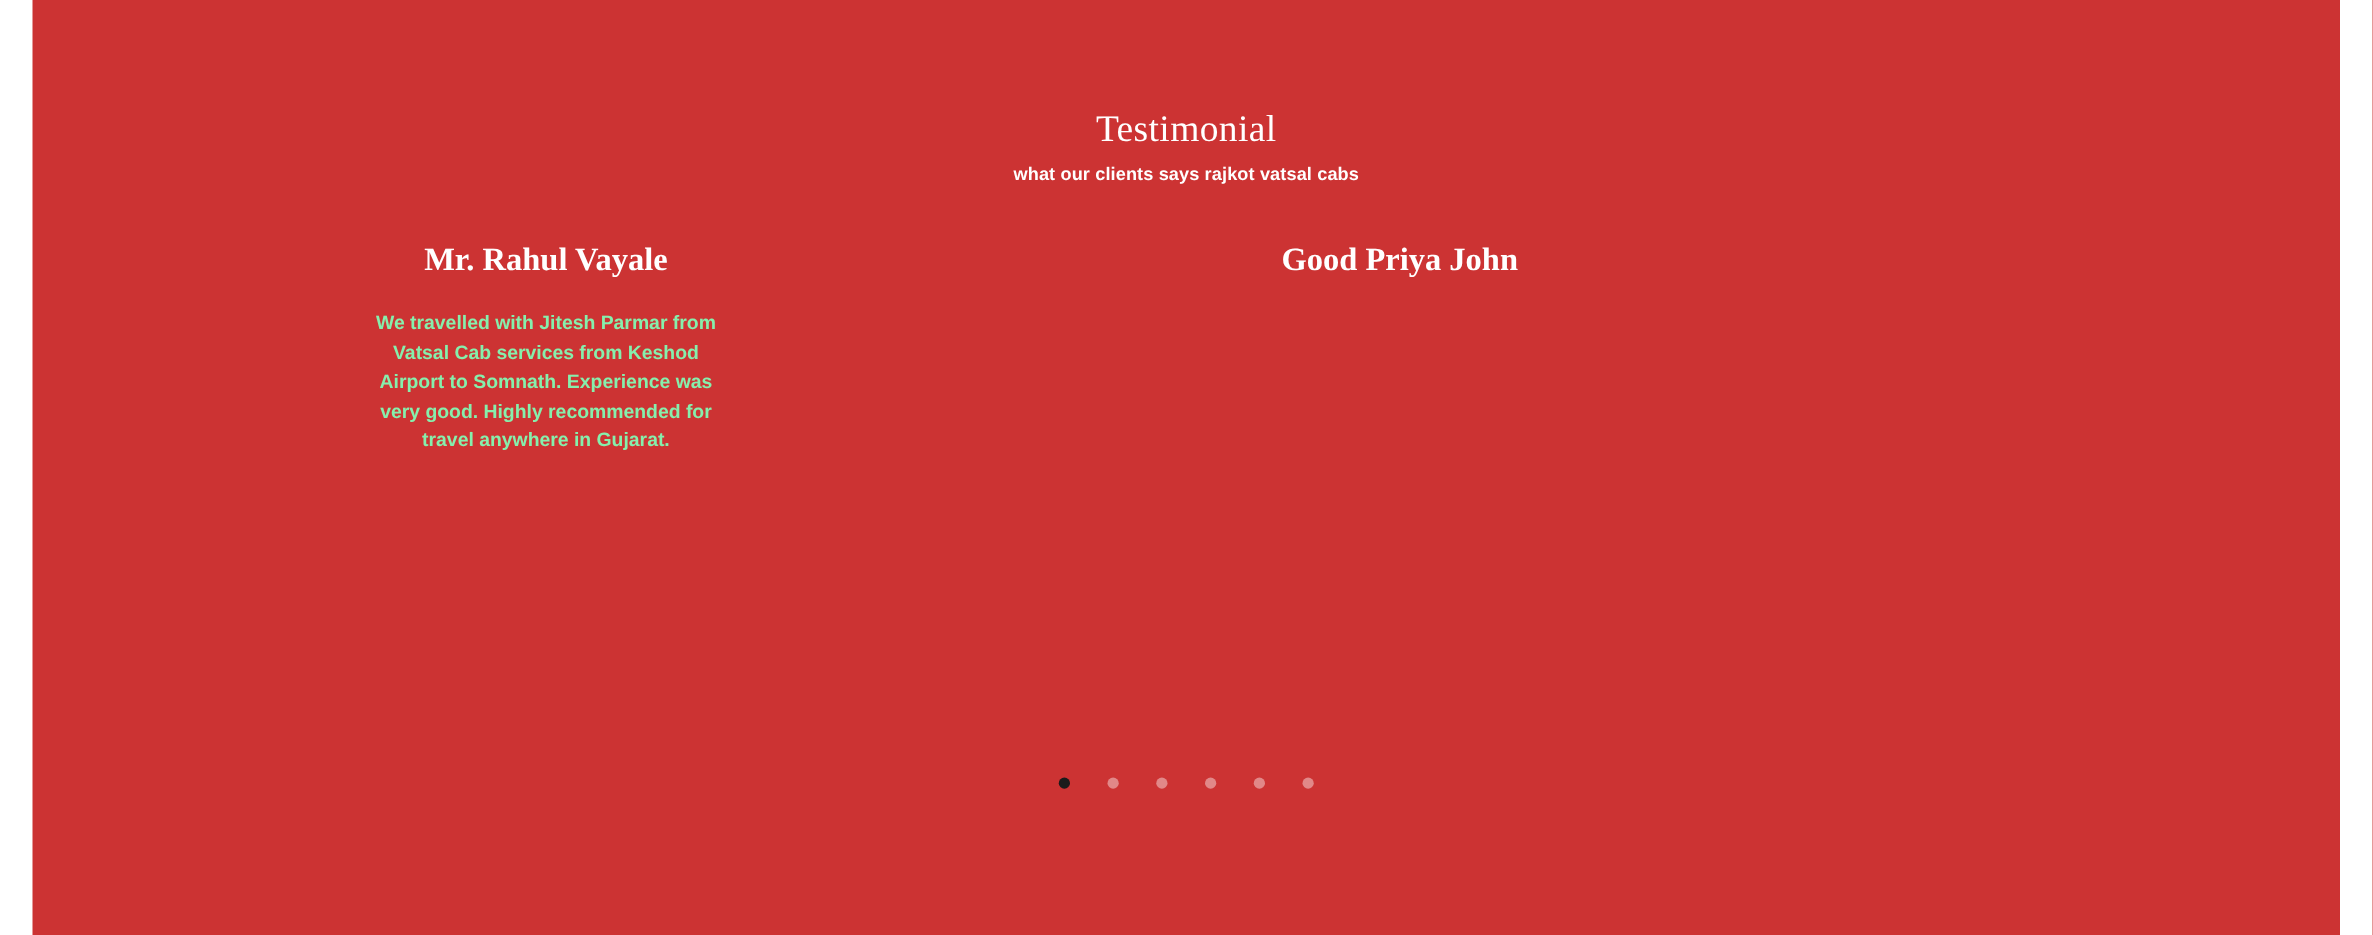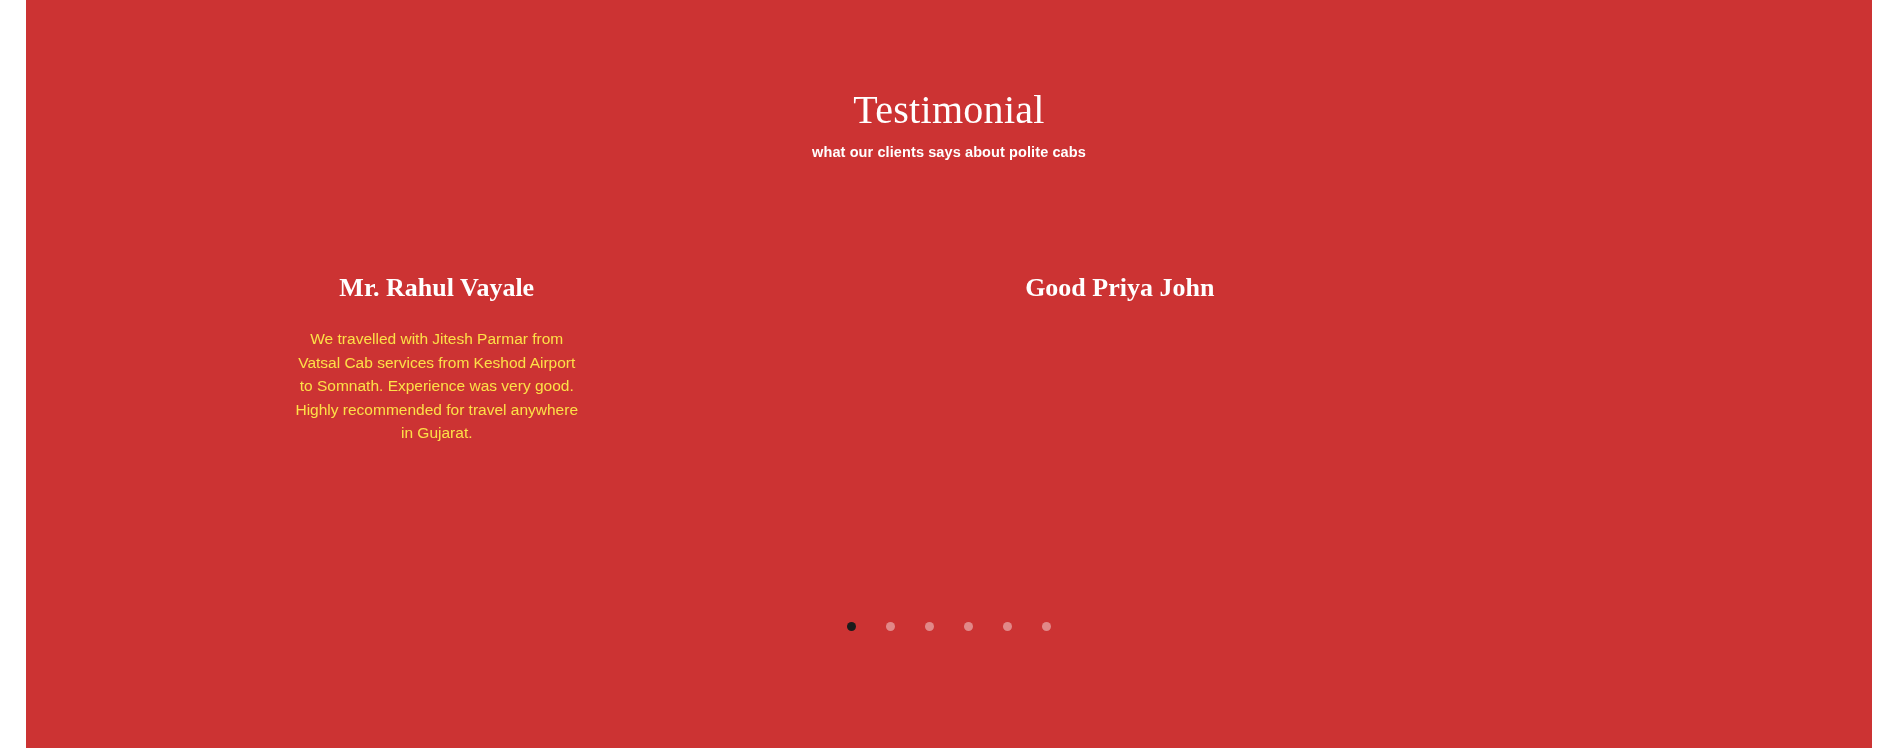--- a/index.html
+++ b/index.html
@@ -20,60 +20,60 @@
     height: 748px;
     background: #cc3333;
     color: #ffffff;
   }
   .section-head {
     text-align: center;
     padding-top: 86px;
   }
   .section-title {
     font-family: "Liberation Serif", serif;
-    font-size: 40px;
+    font-size: 30px;
     font-weight: 400;
     letter-spacing: 0.3px;
     color: #ffffff;
     line-height: 1.2;
   }
   .section-subtitle {
     margin-top: 10px;
     font-size: 14.5px;
     font-weight: 600;
     color: #ffffff;
     letter-spacing: 0.1px;
   }
   .cards-wrap {
     display: flex;
     justify-content: center;
     align-items: flex-start;
     gap: 0px;
-    margin-top: 112px;
+    margin-top: 44px;
     padding: 0 240px;
   }
   .card {
     width: 342px;
     padding: 0 24px;
     text-align: center;
   }
   .card-name {
     font-family: "Liberation Serif", serif;
     font-weight: 700;
     font-size: 26px;
     line-height: 1.2;
     color: #ffffff;
     white-space: nowrap;
   }
   .card-text {
     margin-top: 24px;
     font-size: 15.5px;
-    font-weight: 400;
+    font-weight: 700;
     line-height: 1.52;
-    color: #fde047;
+    color: #86efac;
   }
   .dots {
     position: absolute;
     left: 0;
     right: 0;
     top: 622px;
     display: flex;
     justify-content: center;
     align-items: center;
     gap: 30px;
@@ -90,21 +90,21 @@
     background: #1b1b1b;
   }
 </style>
 </head>
 <body>
 
 <div class="testimonial-section">
 
   <div class="section-head">
     <h2 class="section-title">Testimonial</h2>
-    <div class="section-subtitle">what our clients says about polite cabs</div>
+    <div class="section-subtitle">what our clients says rajkot vatsal cabs</div>
   </div>
 
   <div class="cards-wrap">
 
     <div class="card">
       <div class="card-name">Mr. Rahul Vayale</div>
       <div class="card-text">We travelled with Jitesh Parmar from Vatsal Cab services from Keshod Airport to Somnath. Experience was very good. Highly recommended for travel anywhere in Gujarat.</div>
     </div>
 
     <div class="card">

